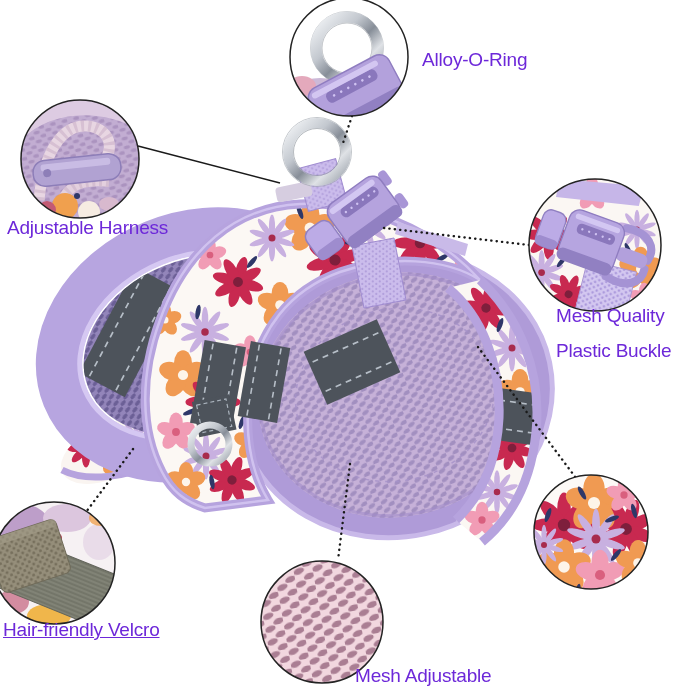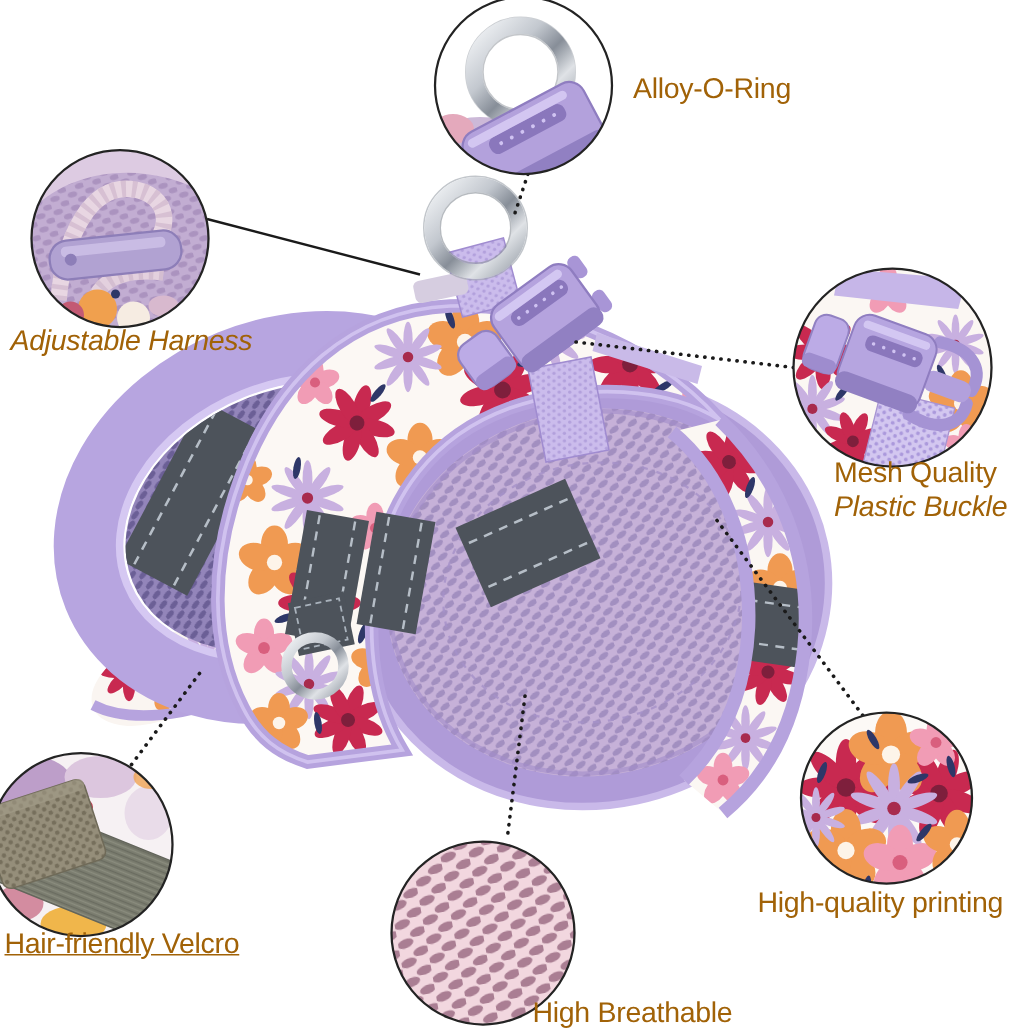--- a/index.html
+++ b/index.html
@@ -1,21 +1,21 @@
 <!DOCTYPE html>
 <html><head>
 <meta charset="utf-8">
 <style>
   html,body{margin:0;padding:0;background:#fff;}
   body{width:679px;height:688px;overflow:hidden;font-family:"Liberation Sans",sans-serif;}
   .stage{position:relative;width:679px;height:688px;background:#fff;overflow:hidden;}
   .art{position:absolute;left:0;top:0;}
-  .lbl{position:absolute;font-size:19px;font-weight:300;color:#a16207;letter-spacing:-0.2px;white-space:nowrap;line-height:1.2;}
+  .lbl{position:absolute;font-size:19px;font-weight:300;color:#6d28d9;letter-spacing:-0.2px;white-space:nowrap;line-height:1.2;}
   .lbl-stack span{display:block;}
-  .lbl-stack span + span{font-style:italic;}
+  .lbl-stack span + span{margin-top:12px;}
 </style>
 </head>
 <body>
 
 <div class="stage">
 
 <svg class="art" width="679" height="688" viewBox="0 0 679 688" xmlns="http://www.w3.org/2000/svg">
   <defs>
     <linearGradient id="gMetal" x1="0" y1="0" x2="1" y2="1">
       <stop offset="0" stop-color="#f4f6f8"></stop>
@@ -442,26 +442,25 @@
     <circle cx="80" cy="159" r="59"></circle>
     <circle cx="595" cy="245" r="66"></circle>
     <circle cx="591" cy="532" r="57"></circle>
     <circle cx="322" cy="622" r="61"></circle>
     <circle cx="54" cy="563" r="61"></circle>
   </g>
 </svg>
 
 <div class="lbl" style="left:422px;top:49px;">Alloy-O-Ring</div>
 
-<div class="lbl" style="left:7px;top:217px;font-style:italic;">Adjustable Harness</div>
+<div class="lbl" style="left:7px;top:217px;">Adjustable Harness</div>
 
 <div class="lbl lbl-stack" style="left:556px;top:305px;">
   <span>Mesh Quality</span>
   <span>Plastic Buckle</span>
 </div>
 
-<div class="lbl" style="left:505px;top:592px;">High-quality printing</div>
-
-<div class="lbl" style="left:355px;top:665px;">High Breathable</div>
+
+<div class="lbl" style="left:355px;top:665px;">Mesh Adjustable</div>
 
 <div class="lbl" style="left:3px;top:619px;text-decoration:underline;">Hair-friendly Velcro</div>
 
 </div>
 
 </body></html>

